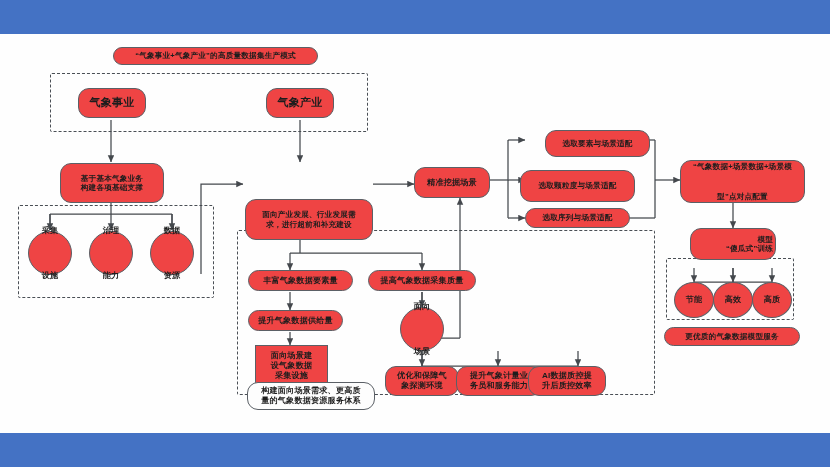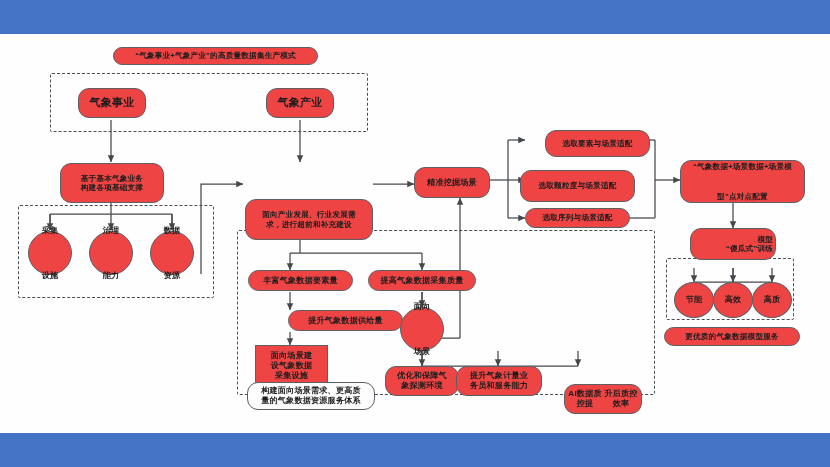--- a/index.html
+++ b/index.html
@@ -182,21 +182,21 @@
   </div>
 
   <div class="node circ t8" style="left:674px;top:282px;width:40px;height:36px;">节能</div>
   <div class="node circ t8" style="left:713px;top:282px;width:40px;height:36px;">高效</div>
   <div class="node circ t8" style="left:752px;top:282px;width:40px;height:36px;">高质</div>
 
   <div class="node rrect t75" style="left:664px;top:327px;width:136px;height:19px;">更优质的气象数据模型服务</div>
 
   <div class="node rrect t8" style="left:248px;top:270px;width:105px;height:21px;">丰富气象数据要素量</div>
 
-  <div class="node rrect t8" style="left:248px;top:310px;width:115px;height:21px;margin-left:40px;">提升气象数据供给量</div>
+  <div class="node rrect t8" style="left:248px;top:310px;width:95px;height:21px;">提升气象数据供给量</div>
 
   <div class="node rect t8" style="left:255px;top:345px;width:73px;height:42px;flex-direction:column;">
     <span>面向场景建</span>
     <span>设气象数据</span>
     <span>采集设施</span>
   </div>
 
   <div class="node rrect t8" style="left:368px;top:270px;width:108px;height:21px;">提高气象数据采集质量</div>
 
   <div class="node circ t8" style="left:400px;top:307px;width:44px;height:44px;flex-direction:column;">
@@ -207,21 +207,21 @@
   <div class="node rrect t8" style="left:385px;top:366px;width:74px;height:30px;flex-direction:column;">
     <span>优化和保障气</span>
     <span>象探测环境</span>
   </div>
 
   <div class="node rrect t8" style="left:456px;top:366px;width:86px;height:30px;flex-direction:column;">
     <span>提升气象计量业</span>
     <span>务员和服务能力</span>
   </div>
 
-  <div class="node rrect t8" style="left:564px;top:366px;width:78px;height:30px;margin-top:18px;">
+  <div class="node rrect t8" style="left:528px;top:366px;width:78px;height:30px;flex-direction:column;">
     <span>AI数据质控提</span>
     <span>升后质控效率</span>
   </div>
 
   <div class="node rrect t8" style="left:247px;top:382px;width:128px;height:28px;flex-direction:column;background:#fdfdfd;">
     <span>构建面向场景需求、更高质</span>
     <span>量的气象数据资源服务体系</span>
   </div>
 
 </div>

